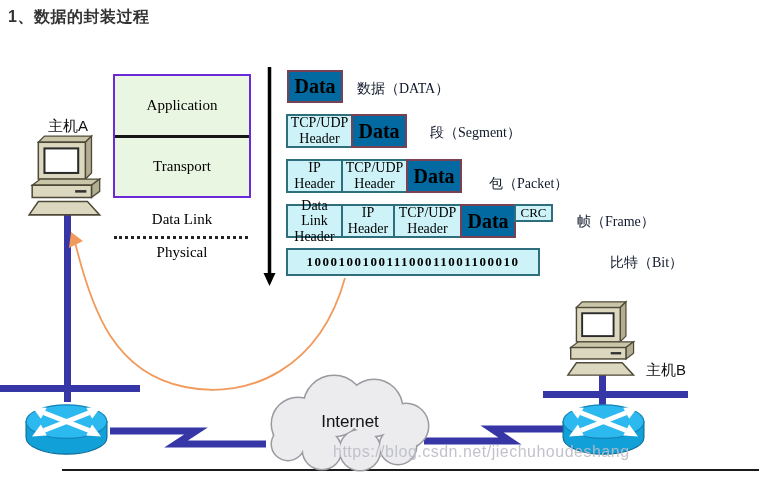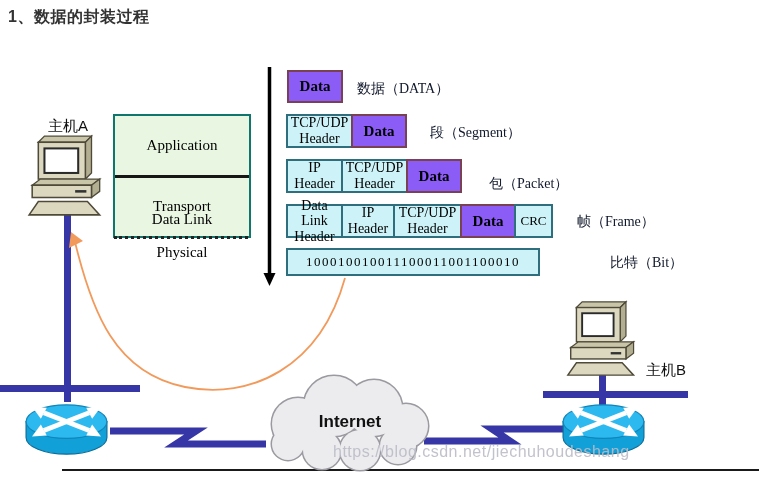--- a/index.html
+++ b/index.html
@@ -2,38 +2,38 @@
 <html><head>
 <meta charset="utf-8">
 <style>
   html,body{margin:0;padding:0;}
   body{width:759px;height:477px;position:relative;background:#ffffff;overflow:hidden;
        font-family:"Liberation Sans",sans-serif;}
   .abs{position:absolute;}
   #title{left:8px;top:7px;font-size:16px;color:#333;font-weight:bold;letter-spacing:.5px;}
   
   #layerbox{left:113px;top:74px;width:138px;height:124px;background:#e9f6e2;
-            border:2px solid #0f766e;box-sizing:border-box;display:flex;flex-direction:column;margin-top:40px;}
+            border:2px solid #6d28d9;box-sizing:border-box;display:flex;flex-direction:column;}
   .layer{flex:1;display:flex;align-items:center;justify-content:center;
          font:15px "Liberation Serif",serif;color:#000;border-bottom:3px solid #161616;}
   .layer:last-child{border-bottom:none;}
   .stacktext{width:138px;left:113px;text-align:center;font:15px "Liberation Serif",serif;color:#000;}
   #dotted{left:114px;top:236px;width:134px;height:0;border-top:3px dotted #222;}
   
   .seg{position:absolute;box-sizing:border-box;display:flex;align-items:center;justify-content:center;
        text-align:center;font-family:"Liberation Serif",serif;color:#000;z-index:3;}
   .seg.h{background:#cdf3f8;border:2px solid #2f6f7d;font-size:14px;line-height:1.12;
          white-space:pre-line;padding:0 1px;}
-  .seg.d{background:#8b5cf6;border:2px solid #7a4152;font-size:15px;font-weight:bold;}
+  .seg.d{background:#0369a1;border:2px solid #7a4152;font-size:20px;font-weight:bold;}
   .seg.crc{font-size:13px;white-space:nowrap;}
   .seg.bits{background:#cdf3f8;border:2px solid #2f6f7d;font-size:13px;letter-spacing:1.5px;}
   .rowlabel{position:absolute;font:14px "Liberation Serif",serif;color:#0f172a;white-space:nowrap;z-index:3;}
   .hostlabel{position:absolute;font-size:15px;color:#111;z-index:4;white-space:nowrap;}
   #internet-label{left:290px;top:412px;width:120px;text-align:center;font-size:17px;
-                  font-weight:bold;color:#111;z-index:4;}
+                  font-weight:normal;color:#111;z-index:4;}
   #watermark{left:333px;top:443px;font-size:16px;color:rgba(187,187,198,.9);
              letter-spacing:.5px;z-index:6;white-space:nowrap;}
   svg{position:absolute;overflow:visible;}
   #wires{left:0;top:0;z-index:1;}
   .icon{z-index:2;}
 </style>
 </head>
 <body>
 
 <div class="abs" id="title">1、数据的封装过程</div>
@@ -75,24 +75,24 @@
 <div class="seg d" style="left:406px;top:159px;width:56px;height:34px;">Data</div>
 <div class="rowlabel" style="left:489px;top:175px;">包（Packet）</div>
 
 <div class="seg h" style="left:286px;top:204px;width:57px;height:34px;">Data Link
 Header</div>
 <div class="seg h" style="left:341px;top:204px;width:54px;height:34px;">IP
 Header</div>
 <div class="seg h" style="left:393px;top:204px;width:69px;height:34px;">TCP/UDP
 Header</div>
 <div class="seg d" style="left:460px;top:204px;width:56px;height:34px;">Data</div>
-<div class="seg h crc" style="left:514px;top:204px;width:39px;height:34px;">CRC</div>
+<div class="seg h crc" style="left:514px;top:204px;width:39px;height:18px;">CRC</div>
 <div class="rowlabel" style="left:577px;top:213px;text-align:center;">帧（Frame）</div>
 
-<div class="seg bits" style="left:286px;top:248px;width:254px;height:28px;">100010010011100011001100010</div>
+<div class="seg bits" style="left:286px;top:248px;width:254px;height:28px;font-weight:bold;">100010010011100011001100010</div>
 <div class="rowlabel" style="left:610px;top:254px;">比特（Bit）</div>
 
 <div class="hostlabel" style="left:48px;top:117px;">主机A</div>
 <svg class="icon" style="left:24px;top:132px;" width="90" height="86" viewBox="0 0 88 84">
   <polygon points="14,10 20,4 66,4 60,10" fill="#c9c5a9" stroke="#4f4a38" stroke-width="1.3"></polygon>
   <polygon points="60,10 66,4 66,40 60,46" fill="#b2ae92" stroke="#4f4a38" stroke-width="1.3"></polygon>
   <rect x="14" y="10" width="46" height="36" fill="#dcd8c0" stroke="#4f4a38" stroke-width="1.5"></rect>
   <rect x="20" y="16" width="33" height="24" fill="#ffffff" stroke="#2a2a2a" stroke-width="2"></rect>
   <polygon points="8,52 16,46 74,46 66,52" fill="#c9c5a9" stroke="#4f4a38" stroke-width="1.3"></polygon>
   <polygon points="66,52 74,46 74,58 66,64" fill="#b2ae92" stroke="#4f4a38" stroke-width="1.3"></polygon>

